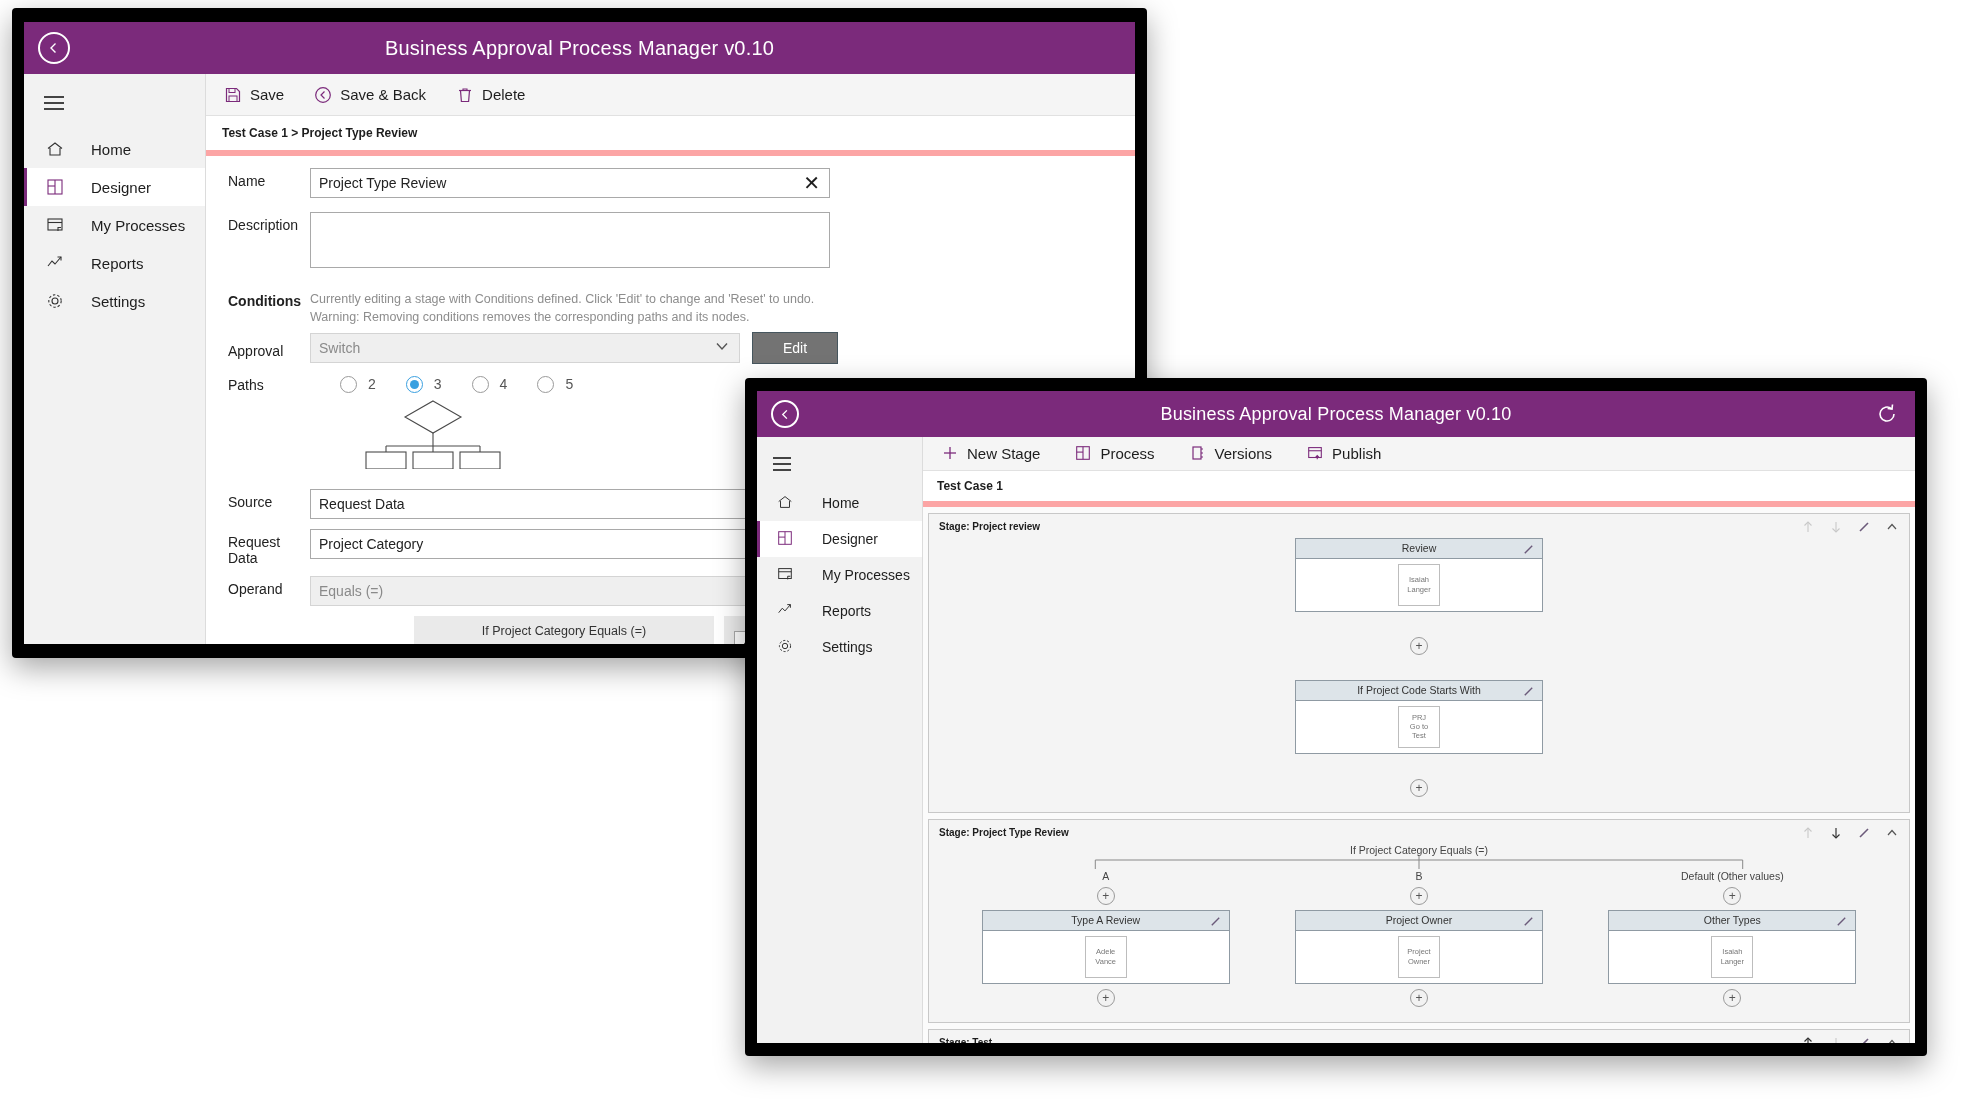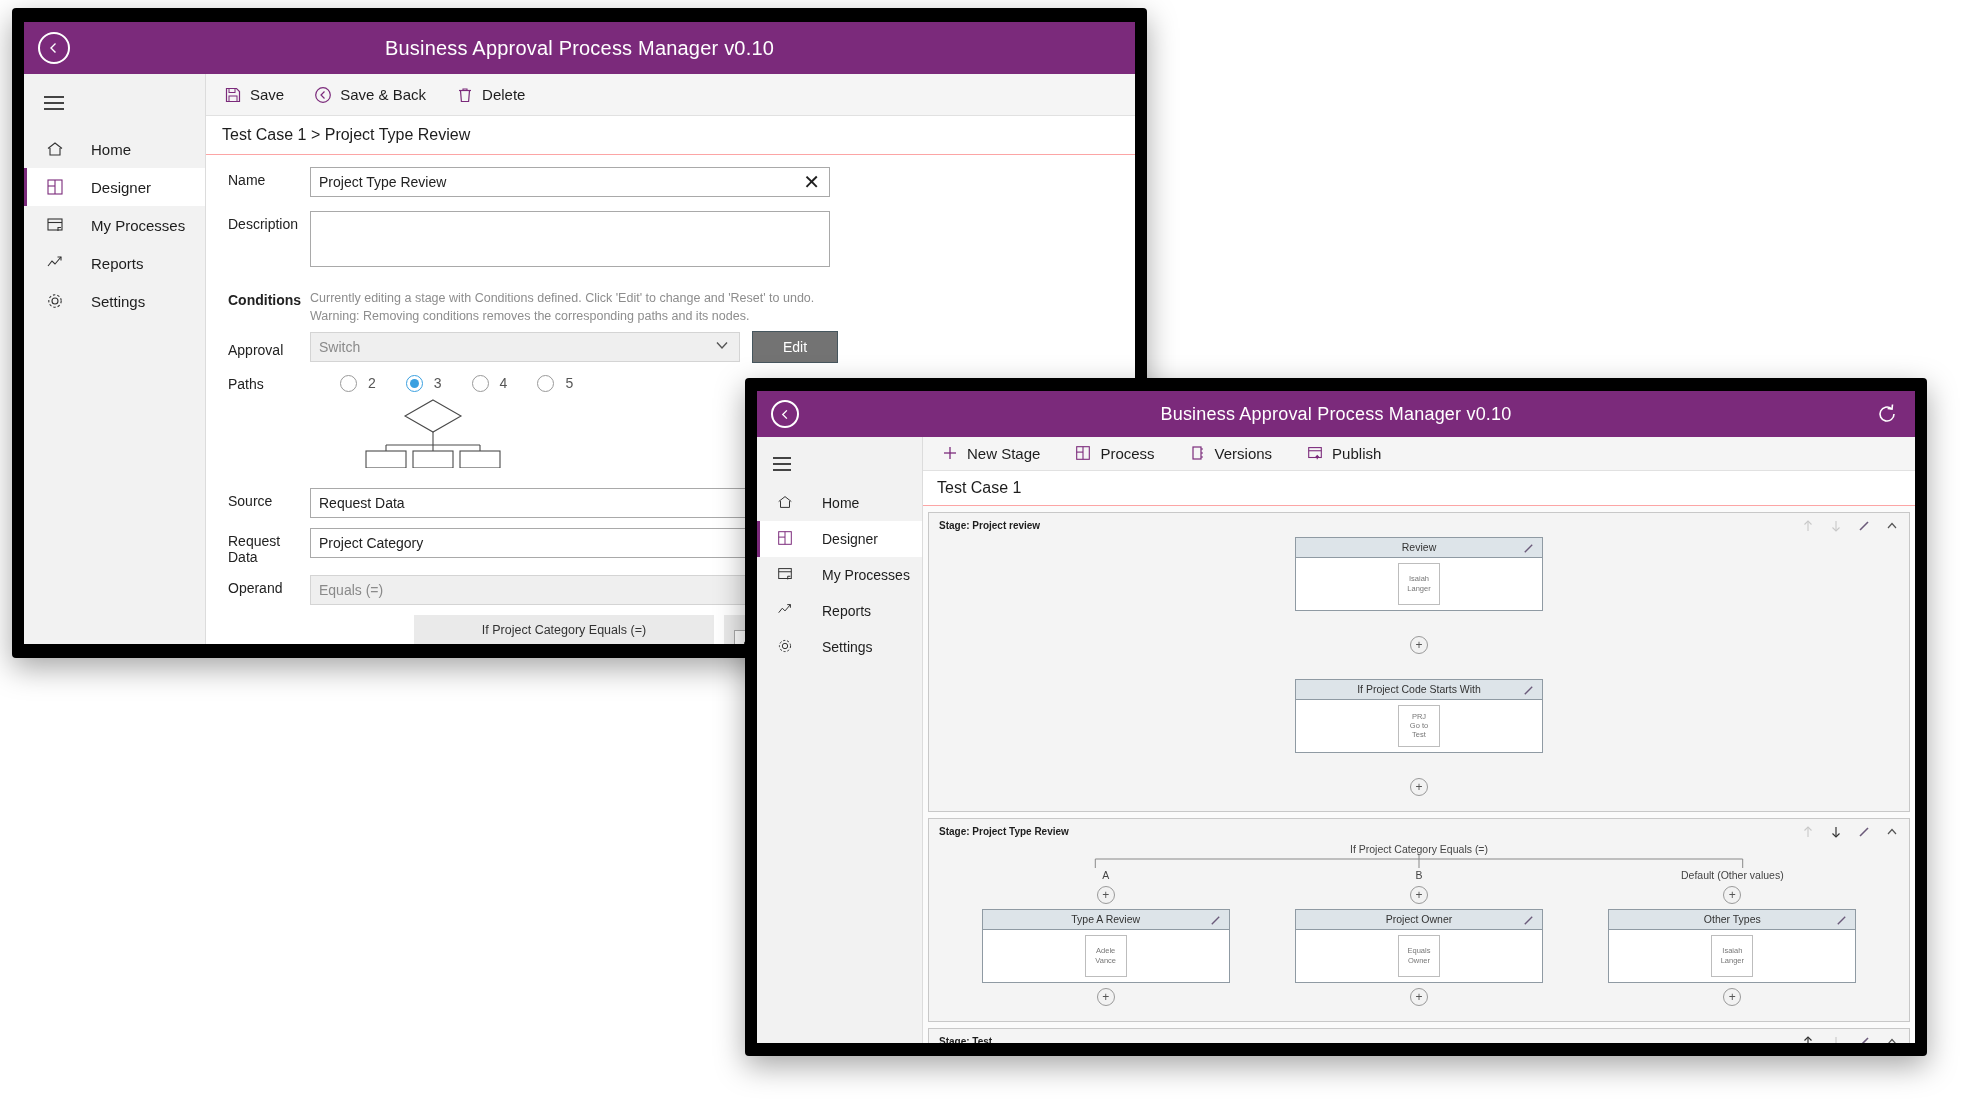--- a/index.html
+++ b/index.html
@@ -81,25 +81,25 @@
     padding-left: 16px;
   }
   .tb-item {
     display:flex; align-items:center; gap:8px;
     font-size: 15px; color:#1d1d1d; cursor:pointer;
     padding: 4px 2px;
   }
   .tb-ico { width:18px; height:18px; display:block; }
 
   .breadcrumb {
-    font-size: 16px;
-    font-weight: normal;
+    font-size: 12px;
+    font-weight: bold;
     color: #1d1d1d;
     padding: 10px 0 10px 16px;
-    border-bottom: 1px solid #fca5a5;
+    border-bottom: 6px solid #fca5a5;
   }
 
   
   .form-area { padding: 12px 0 0 0; position: relative; }
   .frow { display:flex; align-items:flex-start; margin-bottom: 14px; padding-left: 22px; }
   .flabel { width: 82px; font-size: 14px; color:#222; padding-top:5px; flex:0 0 auto; }
   .flabel.bold { font-weight:bold; }
   .fctrl { position: relative; }
   .tinput {
     border: 1px solid #a9a9a9;
@@ -655,21 +655,21 @@
                   <div class="plus">+</div>
                   <div class="node">
                     <div class="node-head">
                       <span class="nh-title">Project Owner</span>
                       <span class="nh-edit"><svg width="13" height="13" viewBox="0 0 14 14">
                             <line x1="3" y1="11" x2="11" y2="3" stroke="#6b5a7a" stroke-width="1.5"></line>
                           </svg></span>
                     </div>
                     <div class="node-body">
                       <div class="actor">
-                        <span>Equals</span>
+                        <span>Project</span>
                         <span>Owner</span>
                       </div>
                     </div>
                   </div>
                   <div class="plus">+</div>
                 </div>
 
                 <div style="display:flex; flex-direction:column; align-items:center; width:260px;">
                   <div class="branch-label">Default (Other values)</div>
                   <div class="plus">+</div>

